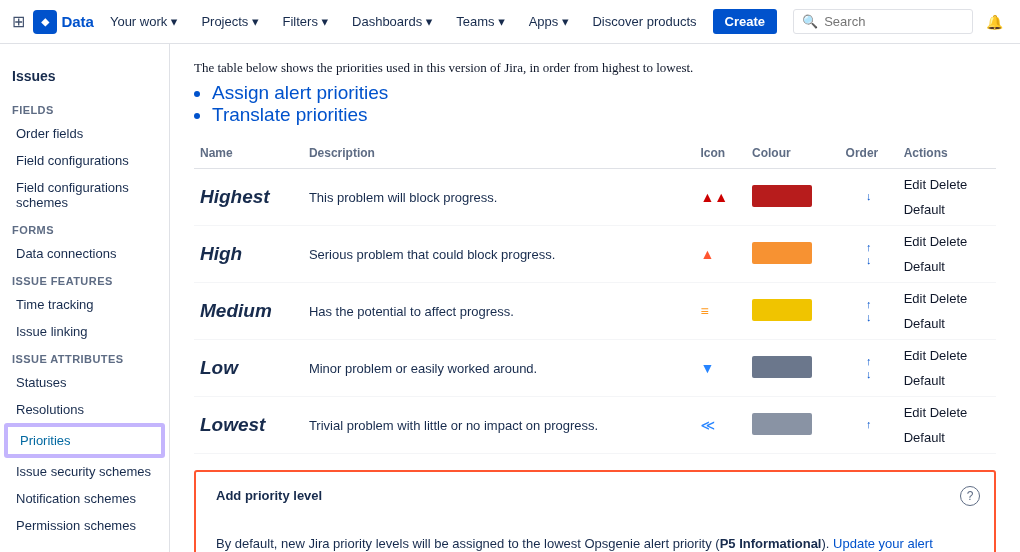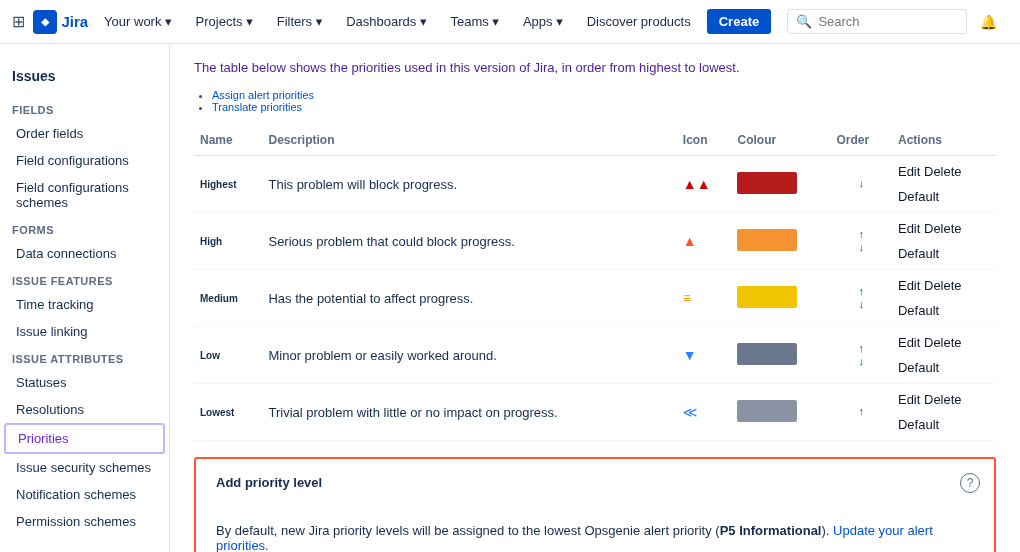--- a/index.html
+++ b/index.html
@@ -42,37 +42,37 @@
       padding: 16px 0; overflow-y: auto; flex-shrink: 0;
     }
     .sidebar-section-title {
       padding: 8px 12px 4px 12px; font-size: 11px; font-weight: 700;
       color: #5e6c84; text-transform: uppercase; letter-spacing: 0.04em;
     }
     .sidebar-item {
       padding: 6px 12px; cursor: pointer; color: #172b4d; font-size: 13px;
       border-radius: 3px; margin: 0 4px;
     }
-    .sidebar-item.active { background: #fff; border: 2px solid #c4b5fd; color: #6d28d9; font-weight: 500; }
+    .sidebar-item.active { background: #fff; border: 4px solid #c4b5fd; color: #0369a1; font-weight: 500; }
     .sidebar-top-label { padding: 8px 12px; font-size: 14px; font-weight: 700; color: #172b4d; margin-bottom: 4px; }
 
     
     .main { flex: 1; overflow-y: auto; padding: 16px 24px; }
 
-    .intro-text { font-size: 13px; color: #4c1d95; margin-bottom: 14px; }
+    .intro-text { font-size: 13px; color: #0f172a; margin-bottom: 6px; font-family: Liberation Serif, serif; }
     .link { color: #0052cc; text-decoration: none; cursor: pointer; }
 
     
     .priority-table { width: 100%; border-collapse: collapse; margin-top: 12px; margin-bottom: 16px; }
     .priority-table th {
       text-align: left; padding: 8px 6px; font-size: 12px; font-weight: 600;
       color: #5e6c84; border-bottom: 1px solid #dfe1e6;
     }
     .priority-table td { padding: 8px 6px; border-bottom: 1px solid #f4f5f7; vertical-align: middle; }
-    .bold-name { font-weight: 700; font-size: 10px; }
+    .bold-name { font-weight: 700; font-size: 19px; font-style: italic; }
     .color-swatch { width: 60px; height: 22px; border-radius: 2px; display: inline-block; }
     .order-arrows { display: flex; flex-direction: column; gap: 0; }
     .arrow-btn { background: none; border: none; cursor: pointer; color: #0052cc; font-size: 11px; line-height: 1.2; padding: 0; }
     .action-link { color: #0f172a; text-decoration: none; cursor: pointer; font-size: 13px; }
     .action-cell { white-space: nowrap; }
     .action-cell div { margin-top: 10px; }
 
     
     .add-form-container {
       border: 2px solid #ff5630; border-radius: 3px;
@@ -88,30 +88,30 @@
     .desc-input { width: 290px; }
     .url-input { width: 340px; }
     .help-icon {
       position: absolute; top: 14px; right: 14px; width: 20px; height: 20px;
       border-radius: 50%; border: 1px solid #5e6c84; display: flex; align-items: center;
       justify-content: center; font-size: 12px; color: #5e6c84; cursor: pointer;
     }
 
     
     .bullet-list { list-style: disc; padding-left: 18px; margin-bottom: 8px; }
-    .bullet-list li { color: #0052cc; font-size: 11px; cursor: pointer; }
+    .bullet-list li { color: #0052cc; font-size: 19px; cursor: pointer; }
   </style>
 </head>
 <body>
 
 <nav class="topnav">
   <span class="topnav-grid-icon">⊞</span>
   <div class="topnav-logo">
     <div class="topnav-logo-icon">◆</div>
-    <span>Jira</span>
+    <span>Data</span>
   </div>
   <div class="topnav-menu">
     <div class="topnav-menu-item">Your work ▾</div>
     <div class="topnav-menu-item">Projects ▾</div>
     <div class="topnav-menu-item">Filters ▾</div>
     <div class="topnav-menu-item">Dashboards ▾</div>
     <div class="topnav-menu-item">Teams ▾</div>
     <div class="topnav-menu-item">Apps ▾</div>
     <div class="topnav-menu-item">Discover products</div>
   </div>

